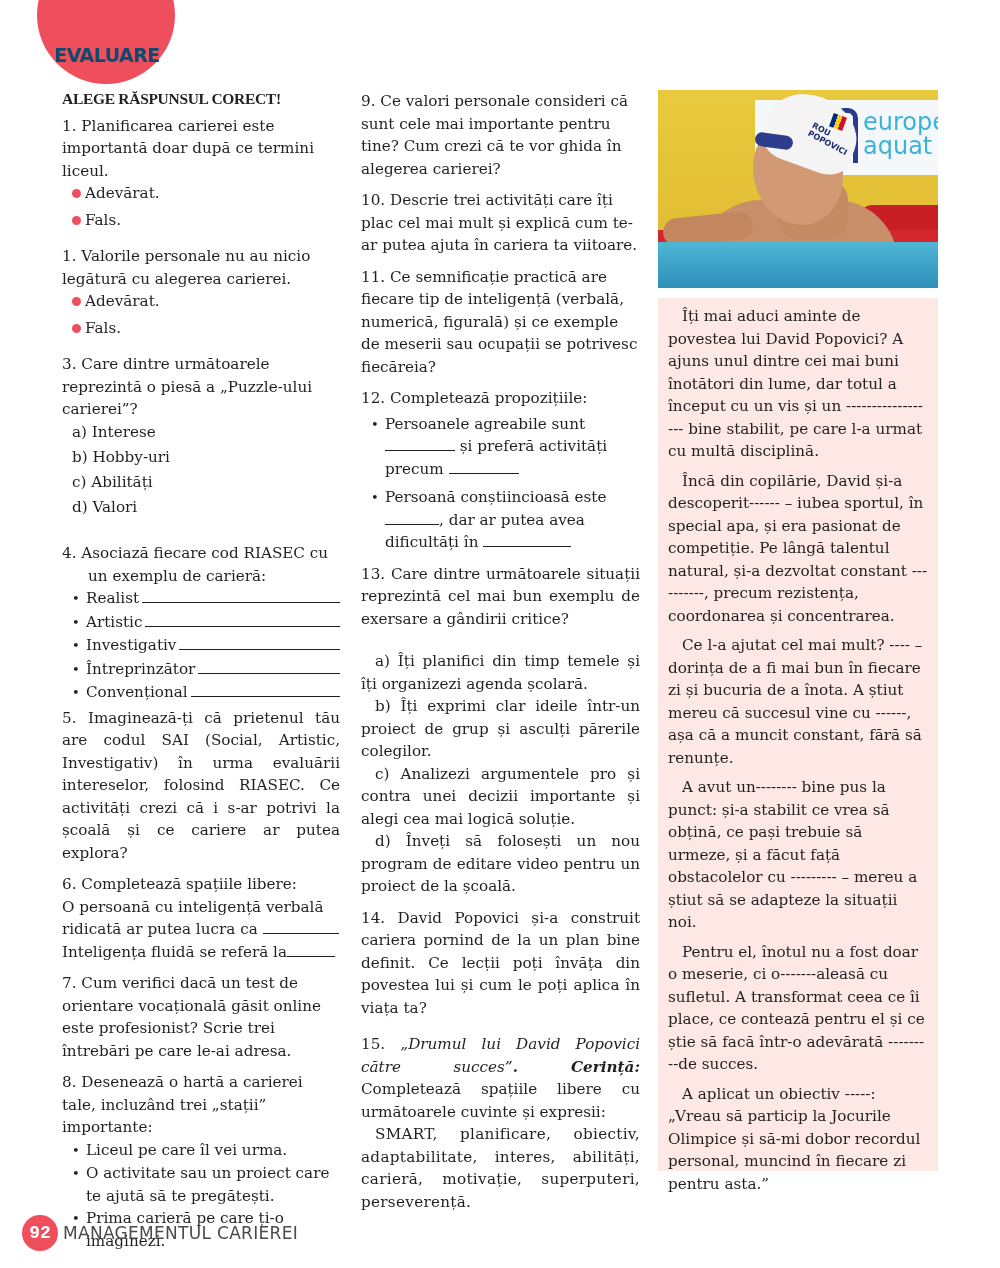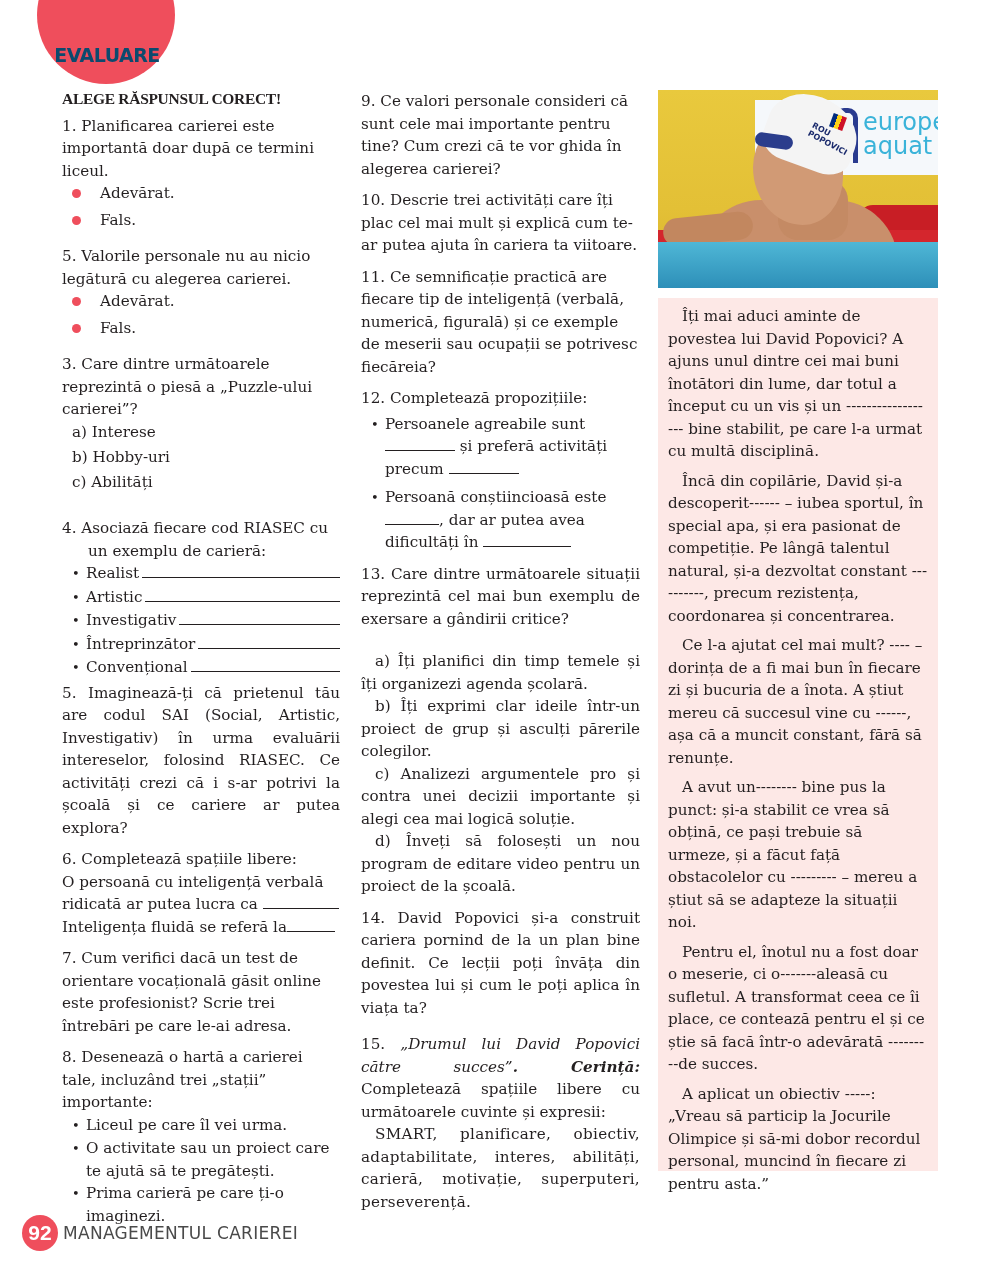--- a/index.html
+++ b/index.html
@@ -16,21 +16,21 @@
     position: absolute; left: 38px; top: 44px; width: 138px; text-align: center;
     font-family: "DejaVu Sans", "Liberation Sans", sans-serif; font-weight: bold;
     font-size: 19px; color: #0c4a6e; letter-spacing: -0.5px;
   }
   .col { position: absolute; font-size: 15.2px; line-height: 22.5px; }
   .col1 { left: 62px; top: 88px; width: 278px; }
   .col2 { left: 361px; top: 90px; width: 279px; }
   .heading { font-weight: bold; font-size: 15.5px; margin: 0 0 4px 0; letter-spacing: -0.3px; font-family: Liberation Serif, serif; }
   .q { margin: 0 0 9px 0; }
   .q p { margin: 0; }
-  .opt { display: flex; align-items: baseline; margin: 0 0 4px 10px; gap: 15px; }
+  .opt { display: flex; align-items: baseline; margin: 0 0 4px 10px; }
   .dot { display: inline-block; width: 9px; height: 9px; border-radius: 50%; background: #ef4e5c; margin-right: 4px; position: relative; top: 0px; }
   .letters { margin-left: 10px; }
   .letters div { margin-bottom: 2.5px; }
   .bullets { margin: 0 0 0 10px; padding: 0; list-style: none; }
   .bullets li { display: flex; align-items: baseline; }
   .bullets li .b { width: 14px; flex: 0 0 14px; font-size: 13px; }
   .blank { display: inline-block; border-bottom: 1px solid #231f20; height: 14px; vertical-align: baseline; }
   .fill { flex: 1; border-bottom: 1px solid #231f20; margin-left: 3px; height: 15px; }
   .justify { text-align: justify; }
   .sub { text-indent: 14px; text-align: justify; margin: 0 0 7px 0; }
@@ -53,21 +53,21 @@
   .goggle { position: absolute; left: 97px; top: 44px; width: 38px; height: 14px; background: #2b3d8c; border-radius: 8px; transform: rotate(8deg); }
   .flag { position: absolute; left: 173px; top: 25px; width: 14px; height: 14px; background: linear-gradient(90deg, #002b7f 33%, #fcd116 33%, #fcd116 66%, #ce1126 66%); transform: rotate(20deg); }
   .capname { position: absolute; left: 150px; top: 40px; font-family: "DejaVu Sans", sans-serif; font-size: 8px; font-weight: bold; color: #1a2a6c; transform: rotate(28deg); line-height: 9px; }
   .story {
     position: absolute; left: 658px; top: 298px; width: 280px; height: 873px;
     background: #fde8e6; box-sizing: border-box; padding: 7px 10px 0 10px;
     font-size: 15.2px; line-height: 22.5px;
   }
   .story p { margin: 0 0 7px 0; text-indent: 14px; }
   .footer { position: absolute; left: 22px; top: 1215px; display: flex; align-items: center; }
-  .pnum { width: 36px; height: 36px; border-radius: 50%; background: #ef4e5c; color: #fff; font-weight: bold; font-size: 21px; display: flex; align-items: center; justify-content: center; font-family: Liberation Sans, sans-serif; }
+  .pnum { width: 36px; height: 36px; border-radius: 50%; background: #ef4e5c; color: #fff; font-weight: bold; font-size: 18px; display: flex; align-items: center; justify-content: center; font-family: Liberation Mono, monospace; }
   .ftitle { margin-left: 5px; font-family: "DejaVu Sans", "Liberation Sans", sans-serif; font-size: 17px; color: #4a4a4a; letter-spacing: 0.3px; }
 </style>
 </head>
 <body>
 
 <div class="badge-circle"></div>
 <div class="badge-text">EVALUARE</div>
 
 <div class="col col1">
   <div class="heading">ALEGE RĂSPUNSUL CORECT!</div>
@@ -78,37 +78,38 @@
         <span class="dot"></span>
         <span>Adevărat.</span>
       </div>
     <div class="opt">
         <span class="dot"></span>
         <span>Fals.</span>
       </div>
   </div>
 
   <div class="q" style="margin-top:14px">
-    <p>5. Valorile personale nu au nicio legătură cu alegerea carierei.</p>
+    <p>1. Valorile personale nu au nicio legătură cu alegerea carierei.</p>
     <div class="opt">
         <span class="dot"></span>
         <span>Adevărat.</span>
       </div>
     <div class="opt">
         <span class="dot"></span>
         <span>Fals.</span>
       </div>
   </div>
 
   <div class="q" style="margin-top:14px">
     <p>3. Care dintre următoarele reprezintă o piesă a „Puzzle-ului carierei”?</p>
     <div class="letters">
       <div>a) Interese</div>
       <div>b) Hobby-uri</div>
       <div>c) Abilități</div>
+      <div>d) Valori</div>
     </div>
   </div>
 
   <div class="q" style="margin-top:24px; margin-bottom:2px">
     <p style="padding-left:26px; text-indent:-26px">4. Asociază fiecare cod RIASEC cu un exemplu de carieră:</p>
     <ul class="bullets">
       <li>
           <span class="b">•</span>
           <span>Realist</span>
           <span class="fill"></span>

